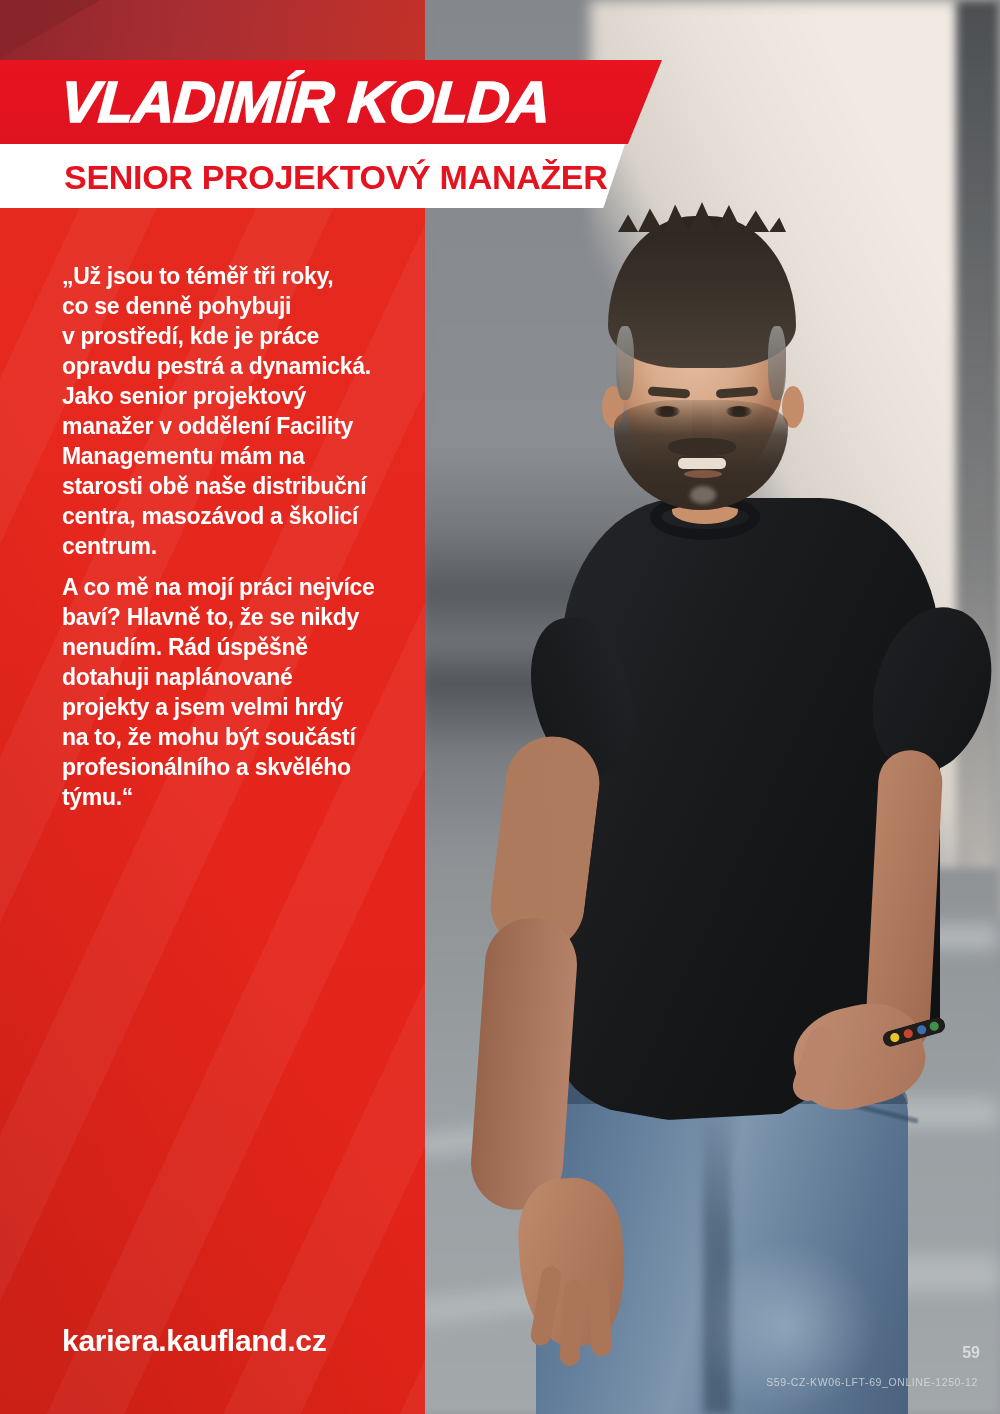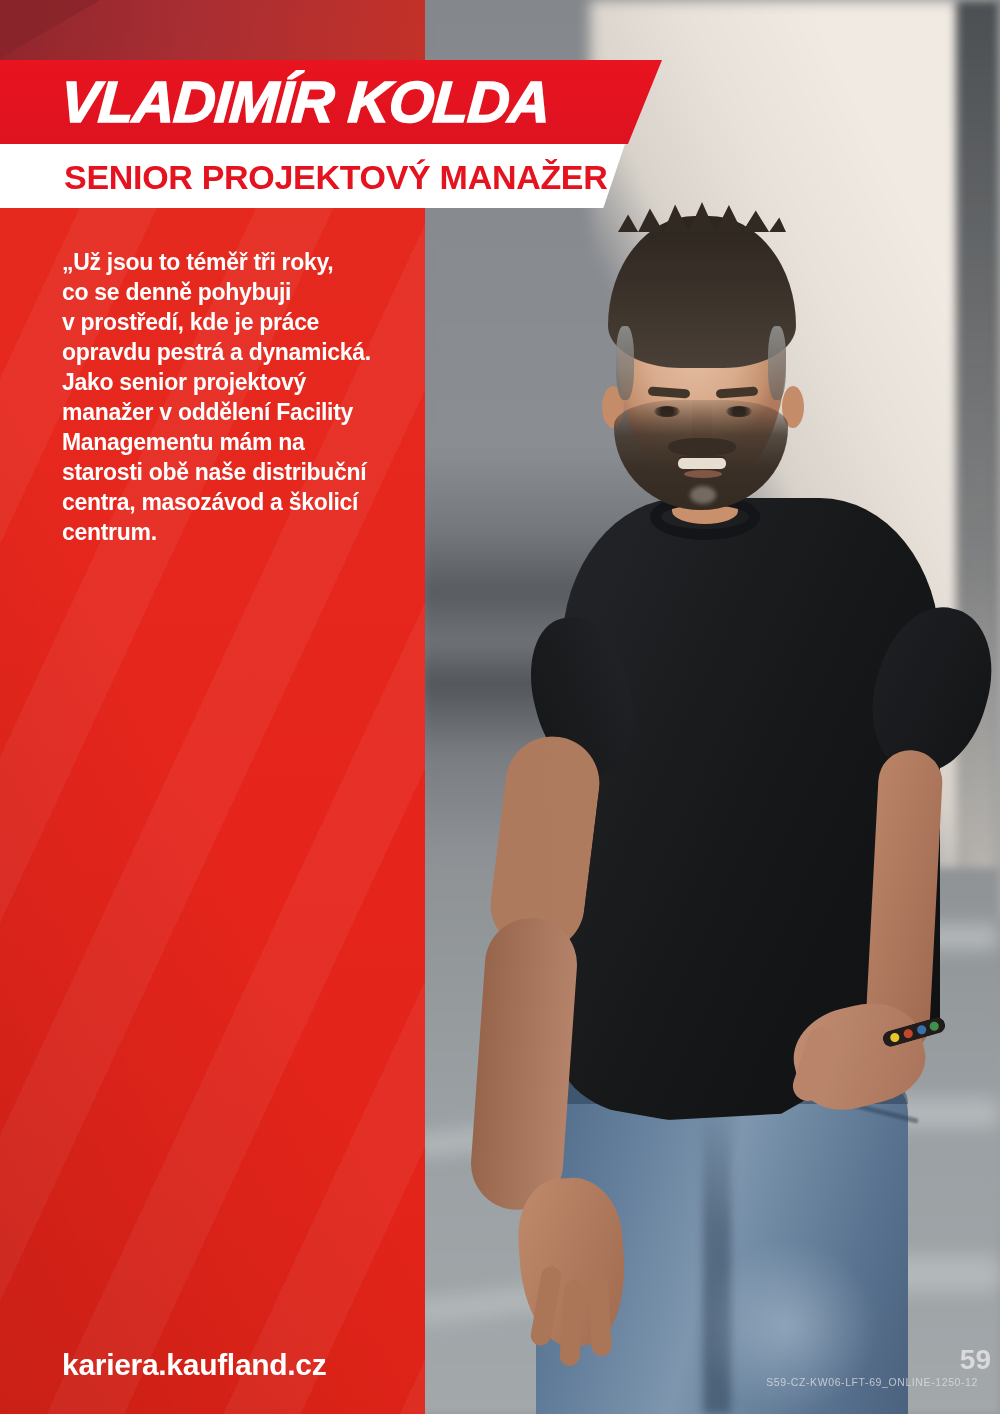--- a/index.html
+++ b/index.html
@@ -130,28 +130,28 @@
   .band-name span { position:absolute; left:58px; top:0; line-height:84px;
     font-size:58px; font-style:italic; font-weight:700; letter-spacing:-1px;
     color:#ffffff; -webkit-text-stroke:1.6px #ffffff; transform:skewX(-4deg);
     transform-origin:left bottom; white-space:nowrap; }
   .band-role { position:absolute; left:0; top:144px; width:625px; height:64px;
     clip-path:polygon(0 0, 625px 0, 603px 65px, 0 65px); background:#ffffff; }
   .band-role span { position:absolute; left:64px; top:0; line-height:66px;
     font-size:34px; font-weight:700; letter-spacing:-0.3px; color:#e4131f; white-space:nowrap; }
 
   
-  .quote { position:absolute; left:62px; top:247px; width:360px; color:#ffffff; }
+  .quote { position:absolute; left:62px; top:261px; width:360px; color:#ffffff; }
   .quote p { white-space:pre-line; font-size:23px; line-height:30px; font-weight:700;
     letter-spacing:-0.3px; margin:0 0 11px 0; }
 
   
   .site-url { position:absolute; left:62px; top:1324px; font-size:30px; font-weight:700;
-    color:#ffffff; letter-spacing:-0.3px;margin-top:24px; }
-  .page-num { position:absolute; right:9px; top:1344px; font-size:28px; font-weight:700;
+    color:#ffffff; letter-spacing:-0.3px; }
+  .page-num { position:absolute; right:20px; top:1344px; font-size:16px; font-weight:700;
     color:#d9dadc; text-align:right; }
   .print-code { position:absolute; right:22px; top:1376px; font-size:10.5px;
     color:rgba(222,225,227,.75); letter-spacing:.6px; text-align:left; }
 </style>
 </head>
 <body>
 
 <div class="page">
 
   <div class="photo">
@@ -221,19 +221,27 @@
     <p>„Už jsou to téměř tři roky,
 co se denně pohybuji
 v prostředí, kde je práce
 opravdu pestrá a dynamická.
 Jako senior projektový
 manažer v oddělení Facility
 Managementu mám na
 starosti obě naše distribuční
 centra, masozávod a školicí
 centrum.</p>
+    <p>A co mě na mojí práci nejvíce
+baví? Hlavně to, že se nikdy
+nenudím. Rád úspěšně
+dotahuji naplánované
+projekty a jsem velmi hrdý
+na to, že mohu být součástí
+profesionálního a skvělého
+týmu.“</p>
   </div>
 
   <div class="site-url">kariera.kaufland.cz</div>
   <div class="page-num">59</div>
   <div class="print-code">S59-CZ-KW06-LFT-69_ONLINE-1250-12</div>
 
 </div>
 
 </body></html>

